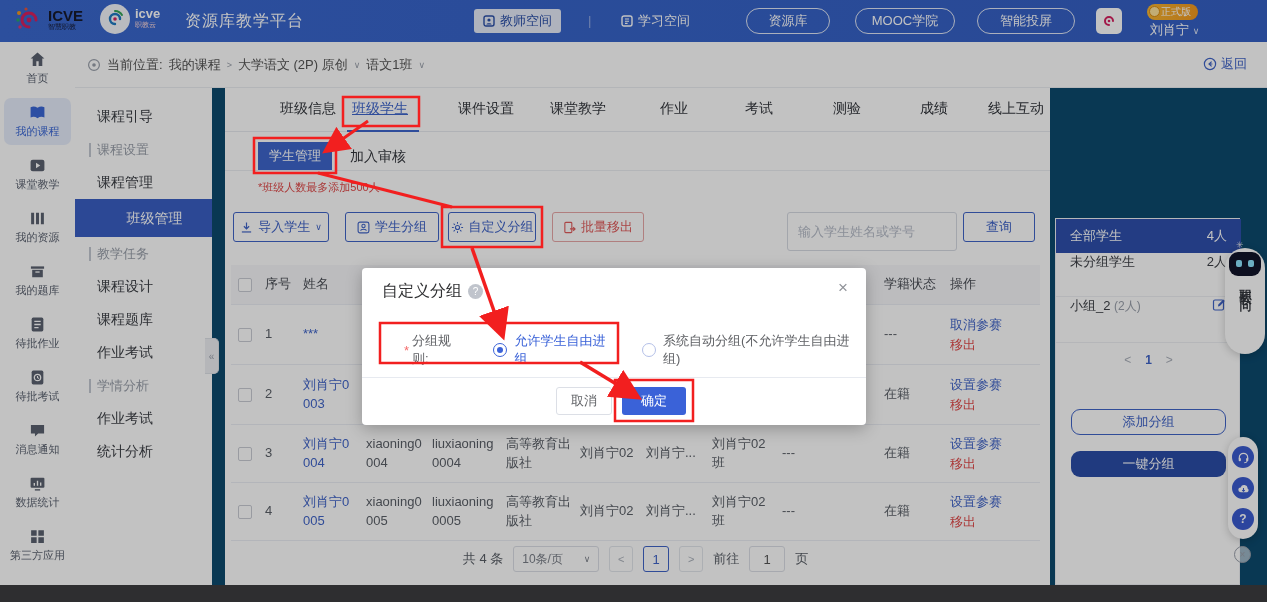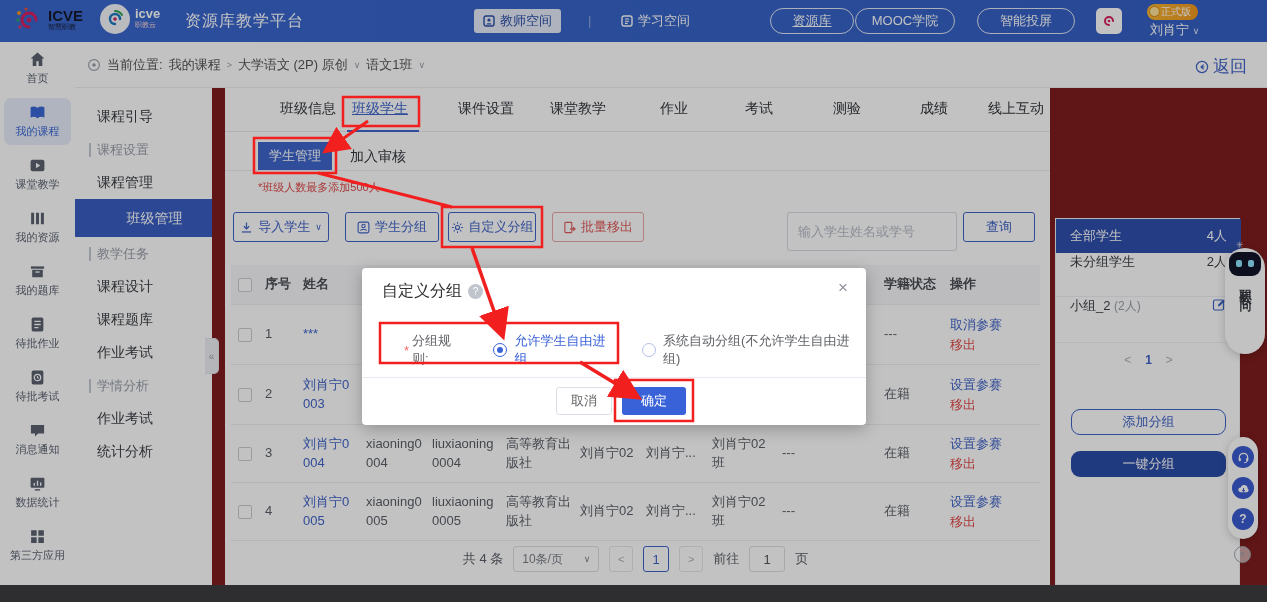--- a/index.html
+++ b/index.html
@@ -1,17 +1,17 @@
 <!DOCTYPE html>
 <html><head>
 <meta charset="utf-8">
 <style>
   * { margin:0; padding:0; box-sizing:border-box; }
   body { font-family:"Liberation Sans","DejaVu Sans",sans-serif; background:#888; }
-  .screen { position:relative; width:1267px; height:602px; background:#7f1d1d; overflow:hidden; margin:0 auto; }
+  .screen { position:relative; width:1267px; height:602px; background:#0c4a6e; overflow:hidden; margin:0 auto; }
 
   
   .tophdr { position:absolute; left:0; top:0; width:1267px; height:42px;
     background:linear-gradient(90deg,#3a68cf,#3560c4); display:flex; align-items:center; z-index:5; }
   .logo1 { position:absolute; left:14px; top:5px; display:flex; align-items:center; gap:4px; }
   .logo1 .lt { color:#17192b; font-weight:bold; font-size:15px; line-height:13px; }
   .logo1 .ls { color:#17192b; font-size:7px; }
   .logo2 { position:absolute; left:100px; top:4px; display:flex; align-items:center; gap:5px; }
   .logo2 .circ { width:30px; height:30px; border-radius:50%; background:#f4f6fb; display:flex; align-items:center; justify-content:center; }
   .logo2 .lt { color:#fff; font-weight:bold; font-size:13px; line-height:12px; }
@@ -29,21 +29,21 @@
     border-radius:8px; color:#fff; font-size:10px; line-height:16px; }
   .badge .medal { position:absolute; left:2px; top:2px; width:11px; height:11px; border-radius:50%; background:#ffe49a; border:1px solid #d98c12; }
   .username { position:absolute; left:1150px; top:21px; color:#fff; font-size:13px; }
   .username .chev { font-size:9px; color:rgba(255,255,255,.85); }
 
   
   .crumbbar { position:absolute; left:75px; top:42px; width:1192px; height:46px; background:#fff; z-index:2;
     border-bottom:1px solid #eceef2; }
   .crumb-inner { position:absolute; left:12px; top:14px; display:flex; align-items:center; gap:6px; font-size:13px; color:#555; }
   .crumb-link { color:#555; } .crumb-chev { color:#9aa0ab; font-size:9px; }
-  .backbtn { position:absolute; right:20px; top:13px; color:#4064c8; font-size:17px; display:flex; gap:4px; align-items:center; }
+  .backbtn { position:absolute; right:20px; top:13px; color:#4064c8; font-size:13px; display:flex; gap:4px; align-items:center; }
 
   
   .rail { position:absolute; left:0; top:42px; width:75px; height:543px; background:#fff; z-index:3; }
   .rail-item { position:relative; width:75px; height:53px; display:flex; flex-direction:column; align-items:center; justify-content:center; gap:3px;
     color:#6b7280; cursor:pointer; }
   .rail-item .rlab { font-size:11px; color:#5b6270; }
   .rail-item.active { }
   .rail-item.active::before { content:""; position:absolute; inset:3px 4px; background:#e7edfb; border-radius:7px; }
   .rail-item.active .rlab, .rail-item.active svg { position:relative; color:#3a67d6; }
   .rail-item.active .rlab { color:#3a67d6; }
@@ -76,21 +76,21 @@
   .tbtn.red { border-color:#e8a7a7; color:#e05b5b; }
   .srch { position:absolute; left:562px; top:124px; width:170px; height:39px; border:1px solid #d6dae2; border-radius:3px;
     font-size:13px; padding:0 10px; color:#555; }
   .srch::placeholder { color:#b6bcc8; }
   .qbtn { position:absolute; left:738px; top:124px; width:72px; height:30px; }
 
   
   .tbl { position:absolute; left:6px; top:177px; width:809px; }
   .trow { display:flex; align-items:center; border-bottom:1px solid #ebeef5; }
   .thead { height:40px; background:#f7f8fa; border-bottom:1px solid #ebeef5; display:flex; align-items:center; }
-  .thead .cell { color:#4a4d55; font-weight:bold; }
+  .thead .cell { color:#4a4d55; font-weight:normal; }
   .cell { font-size:13px; color:#5b6068; line-height:1.45; word-break:break-all; padding-right:6px; }
   .c-cb{width:34px; display:flex; justify-content:center;} .c-no{width:38px;} .c-name{width:55px;} .c-acc{width:74px; padding-left:8px;}
   .c-user{width:74px;} .c-sch{width:74px;} .c-c6{width:66px;} .c-c7{width:66px; white-space:nowrap; overflow:hidden;}
   .c-cls{width:70px;} .c-grp{width:74px;} .c-st{width:90px; padding-left:28px;} .c-ops{width:94px; padding-left:4px;}
   .cb { width:14px; height:14px; border:1px solid #c9ccd4; border-radius:2px; background:#fff; }
   .namelink { color:#4064c8; }
   .oplink { display:block; font-size:13px; color:#4064c8; cursor:pointer; line-height:1.5; }
   .oplink.rm { color:#e14b4b; }
   .r60 { height:60px; } .r58 { height:58px; }
 
@@ -203,21 +203,21 @@
     </div>
     <span class="hdr-sep">|</span>
     <div class="spacebtn plain" style="left:612px;">
       <svg width="12" height="12" viewBox="0 0 12 12">
         <rect x="1" y="1" width="10" height="10" rx="2" fill="none" stroke="#fff" stroke-width="1.4"></rect>
         <path d="M4 4h4M4 6.2h4M4 8.4h2.6" stroke="#fff" stroke-width="1.1"></path>
       </svg>
       <span>学习空间</span>
     </div>
 
-    <div class="pill" style="left:770px; width:84px;text-decoration:underline;">资源库</div>
+    <div class="pill" style="left:746px; width:84px;">资源库</div>
     <div class="pill" style="left:855px; width:100px;">MOOC学院</div>
     <div class="pill" style="left:977px; width:98px;">智能投屏</div>
 
     <div class="avatar">
       <svg width="16" height="16" viewBox="0 0 16 16">
           <path d="M12 8a4 4 0 10-4 4" fill="none" stroke="#d6205f" stroke-width="2" stroke-linecap="round"></path>
           <circle cx="8" cy="8" r="1.3" fill="#d6205f"></circle>
         </svg>
     </div>
     <div class="badge"><span class="medal"></span><span>正式版</span></div>

